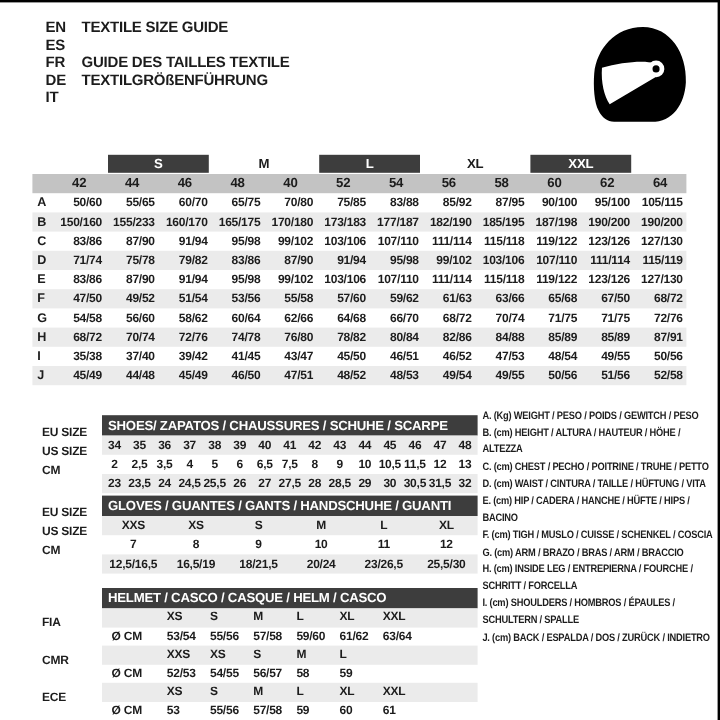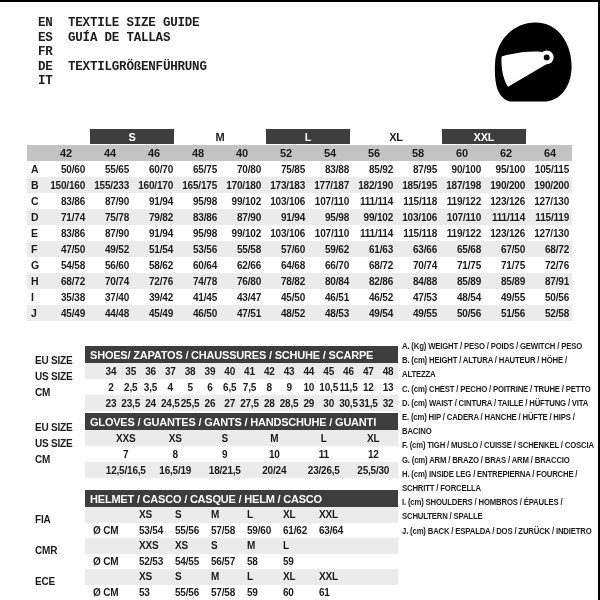--- a/index.html
+++ b/index.html
@@ -4,21 +4,21 @@
 <style>
   html,body{margin:0;padding:0;background:#fff;}
   .sheet{
     position:relative;width:600px;height:600px;background:#fff;
     border-top:2px solid #000;border-right:2px solid #000;box-sizing:border-box;
     font-family:"Liberation Sans",sans-serif;color:#1c1c1c;overflow:hidden;
     font-weight:bold;letter-spacing:-0.2px;
   }
   
   .langs{position:absolute;left:38px;top:14px;font-size:12.5px;line-height:14.5px;}
-  .lang-row{display:flex;font-family:Liberation Mono, monospace;}
+  .lang-row{display:flex;}
   .lang-code{width:30px;}
   
   .helmet-icon{position:absolute;left:486px;top:14px;width:92px;height:92px;}
   
   .main-table{position:absolute;left:27px;top:126px;width:545px;}
   .grid13{display:grid;grid-template-columns:17px repeat(12,1fr);}
   .group-row{height:17px;}
   .grp{margin:1px 2px;display:flex;align-items:center;justify-content:center;font-size:11px;}
   .grp.dark{background:var(--bar,#3d3d3d);color:#fff;}
   .band-row{height:16px;background:var(--band,#c3c3c3);align-items:center;font-size:11px;}
@@ -28,21 +28,21 @@
   .row-letter{padding-left:4px;font-size:10.5px;}
   .tcell{text-align:right;padding-right:3px;white-space:nowrap;}
   
   .subtable{position:absolute;left:35px;display:flex;}
   .sub-labels{width:50px;padding-top:17px;box-sizing:border-box;font-size:10px;}
   .sub-label{height:16px;display:flex;align-items:center;white-space:nowrap;}
   .helm .sub-label{height:15.5px;}
   .sub-data{width:313px;}
   .sub-bar{height:17px;background:var(--bar,#3d3d3d);color:#fff;font-size:11px;
            display:flex;align-items:center;padding-left:5px;box-sizing:border-box;white-space:nowrap;margin-top:11px;}
-  .sub-row{height:16px;display:flex;align-items:center;font-size:10px;padding-left:16px;}
+  .sub-row{height:16px;display:flex;align-items:center;font-size:10px;}
   .helm .sub-row{height:15.5px;padding-left:8px;box-sizing:border-box;}
   .sub-row.stripe{background:var(--stripe,#ebebeb);}
   .sub-cell{flex:1;text-align:center;white-space:nowrap;}
   .helm-cell{flex:none;text-align:left;white-space:nowrap;}
   .helm-unit{width:46px;}
   .helm-size{width:36px;}
   
   .legend{position:absolute;left:402px;top:337px;width:228px;font-size:9px;line-height:14.2px;
           transform:scaleX(0.86);transform-origin:left top;}
   .legend-item{white-space:normal;}
@@ -52,24 +52,24 @@
 
 <div class="sheet" style="--bar: #3d3d3d; --band: #c3c3c3; --stripe: #ebebeb; color: rgb(28, 28, 28);">
 
   <div class="langs" id="langs">
       <div class="lang-row">
         <span class="lang-code">EN</span>
         <span class="lang-text">TEXTILE SIZE GUIDE</span>
       </div>
       <div class="lang-row">
         <span class="lang-code">ES</span>
-        <span class="lang-text">GUÍA DE TALLAS</span>
       </div>
       <div class="lang-row">
         <span class="lang-code">FR</span>
+        <span class="lang-text">GUIDE DES TAILLES TEXTILE</span>
       </div>
       <div class="lang-row">
         <span class="lang-code">DE</span>
         <span class="lang-text">TEXTILGRÖßENFÜHRUNG</span>
       </div>
       <div class="lang-row">
         <span class="lang-code">IT</span>
       </div>
     </div>
 

